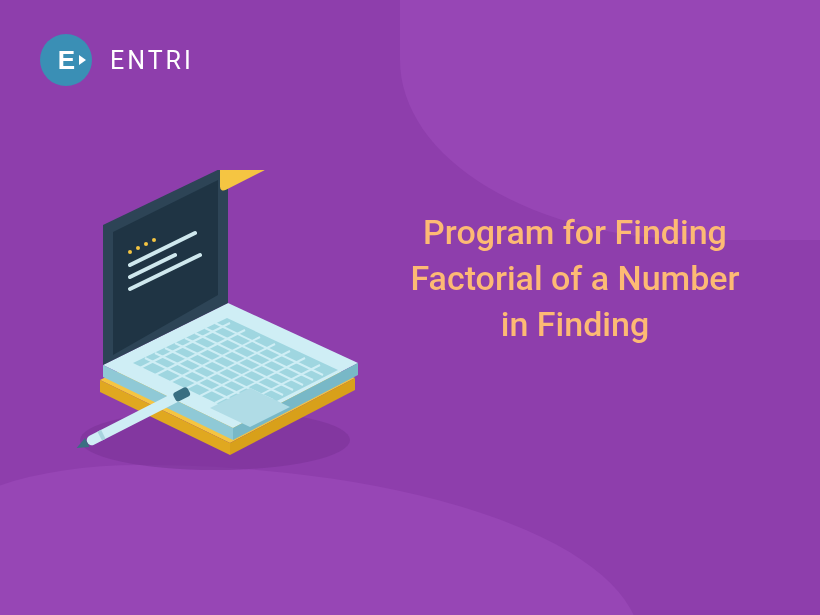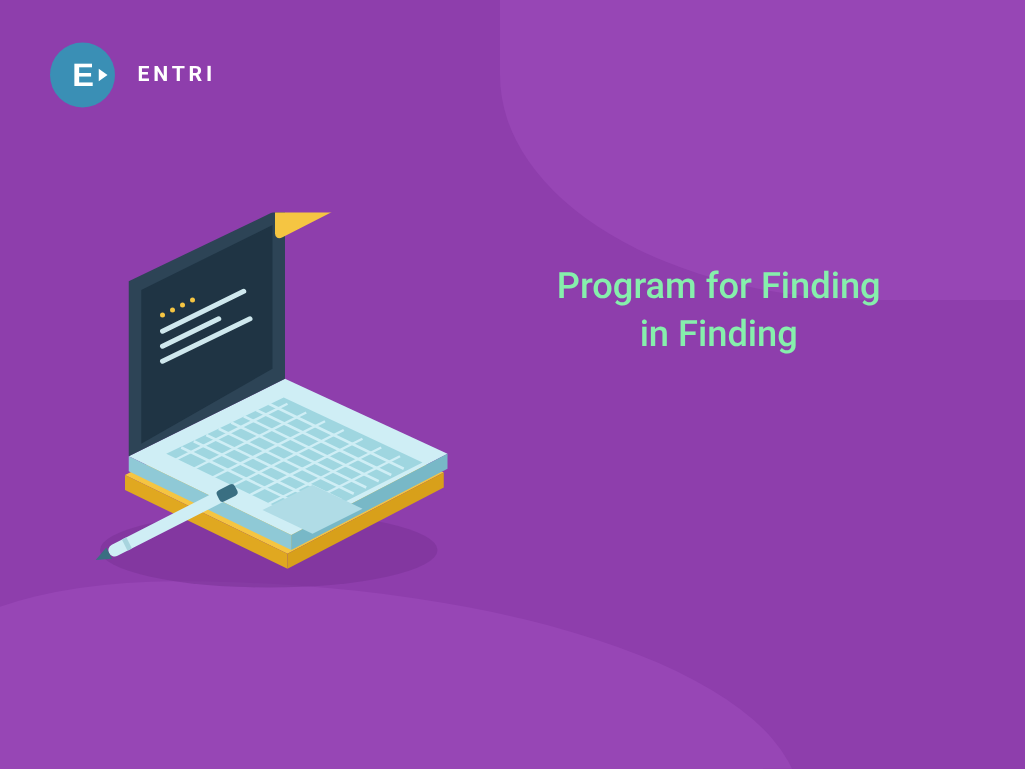--- a/index.html
+++ b/index.html
@@ -56,39 +56,39 @@
       right: 6px;
       top: 50%;
       transform: translateY(-50%);
       width: 0; height: 0;
       border-left: 7px solid #fff;
       border-top: 5px solid transparent;
       border-bottom: 5px solid transparent;
     }
     .logo-text {
       color: #fff;
-      font-weight: 700;
-      font-size: 17px;
+      font-weight: 400;
+      font-size: 25px;
       letter-spacing: 3px;
     }
     .illustration {
       position: absolute;
       left: 45px;
       top: 170px;
       width: 340px;
       height: 310px;
       z-index: 5;
     }
     .headline {
       position: absolute;
       right: 50px;
       top: 210px;
       width: 390px;
-      color: #86efac;
-      font-size: 29px;
+      color: #fdba74;
+      font-size: 34px;
       font-weight: 500;
       line-height: 1.35;
       text-align: center;
       z-index: 10;
     }
   </style>
 </head>
 <body>
 
 <div class="wave-top"></div>
@@ -186,14 +186,15 @@
       <rect x="0" y="0" width="110" height="10" rx="5" fill="#cfeef5"></rect>
       <rect x="98" y="0" width="16" height="10" rx="3" fill="#3a6f82"></rect>
       <polygon points="0,0 -12,5 0,10" fill="#3a6f82"></polygon>
       <rect x="14" y="0" width="4" height="10" fill="#a8d4de"></rect>
     </g>
   </svg>
 </div>
 
 <div class="headline">
   <div>Program for Finding</div>
+  <div>Factorial of a Number</div>
   <div>in Finding</div>
 </div>
 
 </body></html>

